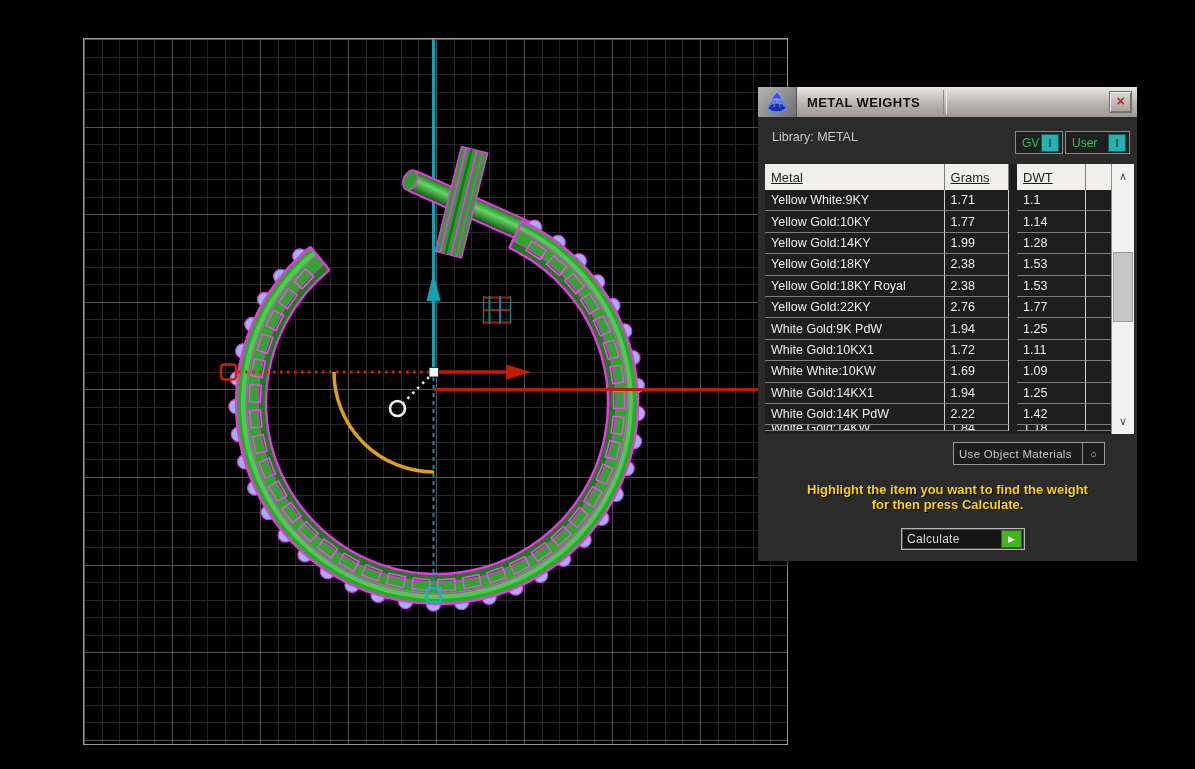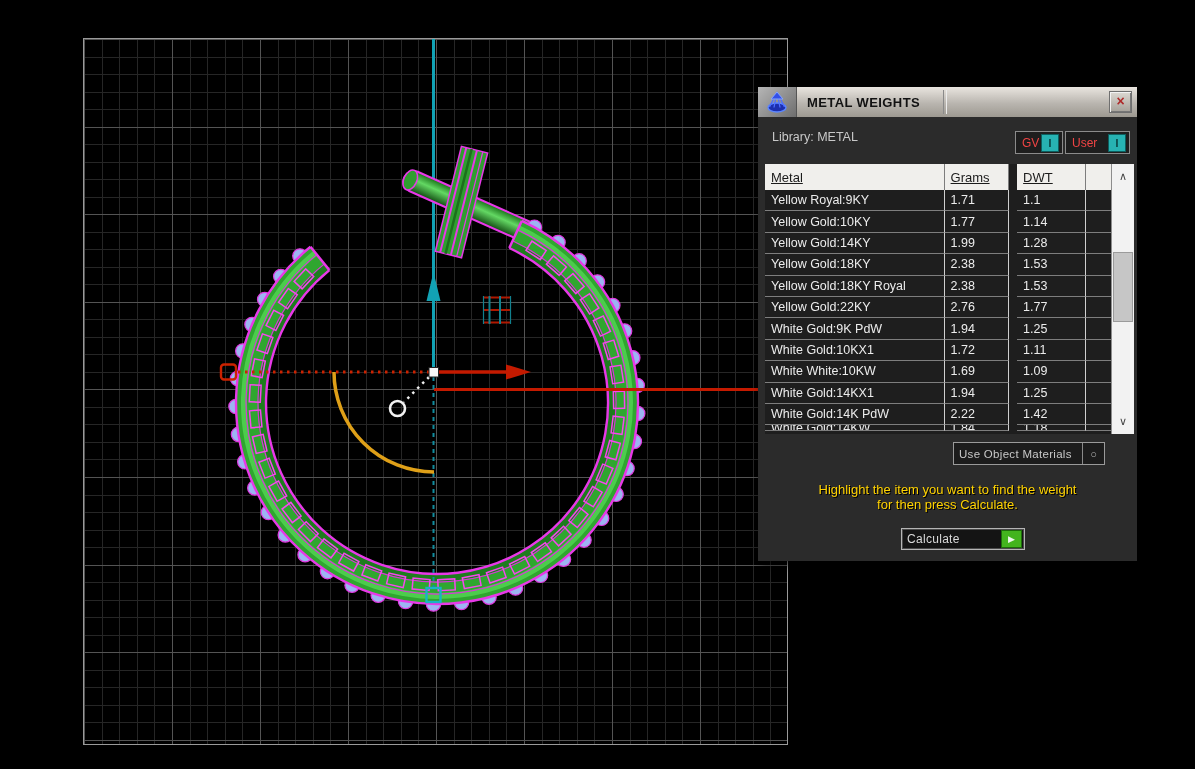--- a/index.html
+++ b/index.html
@@ -27,21 +27,21 @@
     font-size:13px;color:#121212;letter-spacing:.4px;position:relative;}
   .ptitle::after{content:"";position:absolute;left:146px;top:3px;bottom:3px;width:2px;
     border-left:1px solid #8a8a8a;border-right:1px solid #ececec;}
   .pclose{width:21px;height:20px;align-self:center;margin-right:5px;
     background:linear-gradient(#dcd8d2,#a6a29a);border:1px solid #6f6f6f;
     box-shadow:inset 1px 1px 0 #f2f2f2,inset -1px -1px 0 #767676;
     color:#ae2a2a;font-weight:bold;font-size:14px;line-height:18px;text-align:center;cursor:default;}
   .librow{position:absolute;left:14px;top:43px;font-size:12.5px;color:#c9c9c9;}
   .toggle{position:absolute;top:44px;height:23px;border:1px solid #8b8b8b;background:#1e1e1e;
     display:flex;align-items:center;justify-content:space-between;padding:0 3px 0 6px;box-sizing:border-box;}
-  .toggle .lbl{color:#ef4444;font-size:12px;}
+  .toggle .lbl{color:#22c55e;font-size:12px;}
   .toggle .sq{width:16px;height:16px;background:#27b2b2;border:1px solid #0c5f5f;color:#073838;
     font-weight:bold;font-size:10.5px;display:flex;align-items:center;justify-content:center;}
   .tgv{left:257px;width:48px;} .tuser{left:307px;width:65px;}
 
   
   .tbl{position:absolute;left:7px;top:77px;width:369px;height:270px;background:#1e1e1e;overflow:hidden;}
   .tinner{position:absolute;left:0;top:0;width:347px;}
   .thead{display:flex;height:26px;}
   .thead .c{background:#f0efec;color:#1b1b1b;font-size:13px;display:flex;align-items:center;
     padding-left:6px;box-sizing:border-box;border-right:1px solid #7d7d7d;text-decoration:underline;}
@@ -58,21 +58,21 @@
   .sthumb{position:absolute;left:1px;right:1px;top:88px;height:68px;background:#c6c6c6;border:1px solid #9b9b9b;}
 
   
   .dropdown{position:absolute;left:195px;top:355px;width:152px;height:23px;border:1px solid #9a9a9a;
     background:#1c1c1c;display:flex;align-items:center;box-sizing:border-box;}
   .dropdown .val{flex:1;padding-left:5px;font-size:11.5px;color:#c8c8c8;letter-spacing:.3px;
     white-space:nowrap;overflow:hidden;}
   .dropdown .circ{width:21px;align-self:stretch;border-left:1px solid #8a8a8a;display:flex;
     align-items:center;justify-content:center;color:#b4b4b4;font-size:11px;}
   .instr{position:absolute;left:0;top:395px;width:100%;text-align:center;color:#ffd200;
-    font-weight:normal;font-size:13px;line-height:15px;text-shadow:1px 1px 0 #000;}
+    font-weight:bold;font-size:13px;line-height:15px;text-shadow:1px 1px 0 #000;}
   .calc{position:absolute;left:143px;top:441px;width:124px;height:22px;border:1px solid #b5b5b5;
     box-shadow:inset 0 0 0 1px #4a4a4a;background:#141414;box-sizing:border-box;
     display:flex;align-items:center;cursor:default;}
   .calc .lbl{flex:1;padding-left:5px;font-size:12px;color:#d9d9d9;letter-spacing:.3px;}
   .calc .play{width:19px;height:16px;margin-right:2px;background:#43b41e;border:1px solid #1d6c0a;
     color:#eef6ee;font-size:9px;line-height:16px;text-align:center;}
 </style>
 </head>
 <body>
 
@@ -248,21 +248,21 @@
     <div class="tbl">
       <div class="tinner">
         <div class="thead">
           <div class="c cm">Metal</div>
           <div class="c cg">Grams</div>
           <div class="c cd">DWT</div>
           <div class="c cx"></div>
         </div>
 
         <div class="trow">
-          <div class="c cm">Yellow Royal:9KY</div>
+          <div class="c cm">Yellow White:9KY</div>
           <div class="c cg">1.71</div>
           <div class="c cd">1.1</div>
           <div class="c cx"></div>
         </div>
         <div class="trow">
           <div class="c cm">Yellow Gold:10KY</div>
           <div class="c cg">1.77</div>
           <div class="c cd">1.14</div>
           <div class="c cx"></div>
         </div>

